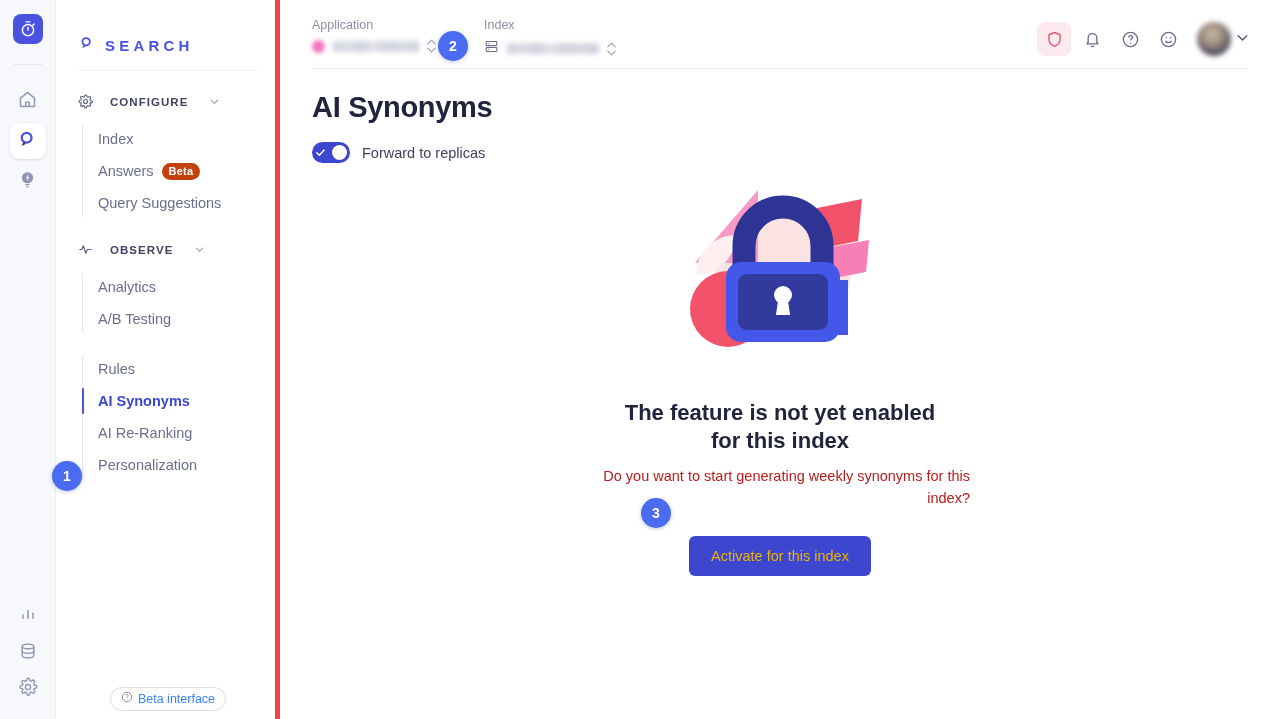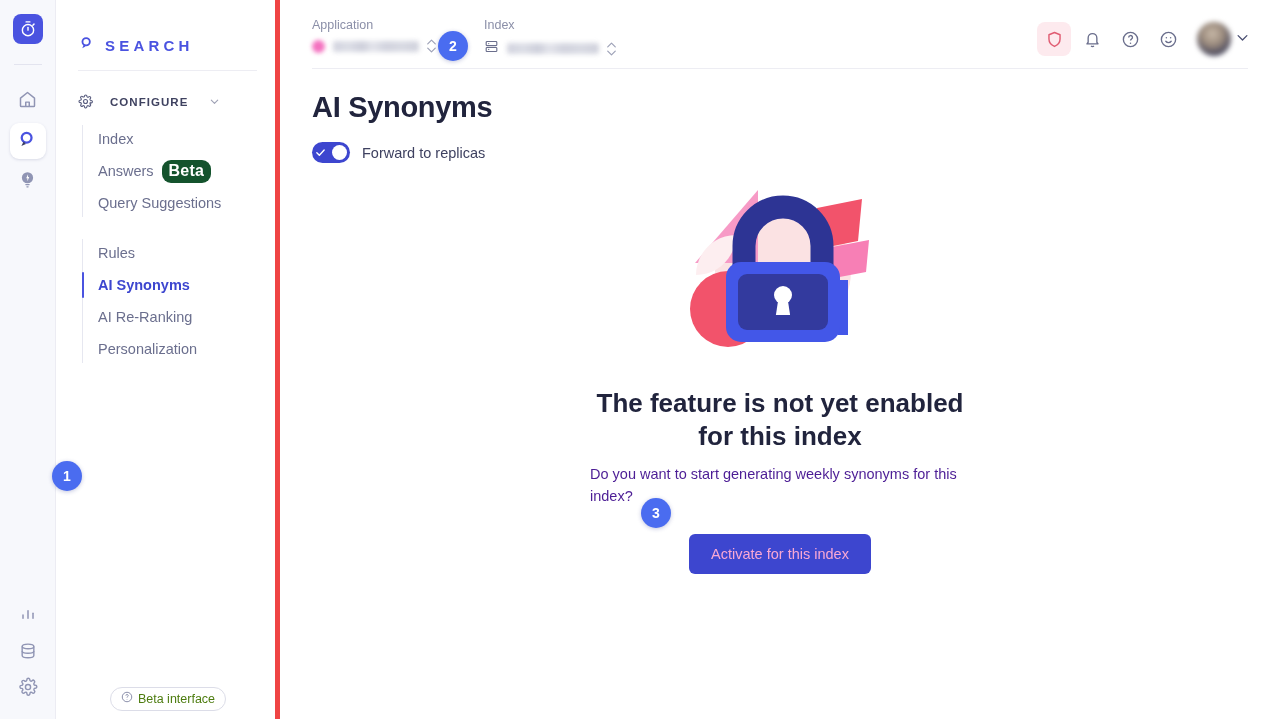--- a/index.html
+++ b/index.html
@@ -67,31 +67,31 @@
     display: flex; align-items: center; gap: 8px;
     height: 32px; padding-left: 16px; position: relative;
     color: #6b6f8e; font-size: 14.5px; cursor: pointer;
   }
   .nav-item.active { color: #3d46cf; font-weight: 700; }
   .nav-item.active::before {
     content: ""; position: absolute; left: 0; top: 3px; bottom: 3px;
     width: 2px; background: #4a53e0; border-radius: 2px;
   }
   .beta-badge {
-    background: #14532d; color: #fff; font-size: 16px; font-weight: 700;
+    background: #c2410c; color: #fff; font-size: 11px; font-weight: 700;
     border-radius: 9px; padding: 2px 7px 3px; letter-spacing: .2px;
   }
   .beta-interface {
     position: absolute; bottom: 8px; left: 0; width: 224px;
     display: flex; justify-content: center;
   }
   .beta-pill {
     display: inline-flex; align-items: center; gap: 5px;
     border: 1px solid #dcdde8; border-radius: 12px;
-    padding: 3px 10px 4px; color: #4d7c0f; font-size: 12.5px;
+    padding: 3px 10px 4px; color: #3b82f6; font-size: 12.5px;
     background: #fff; cursor: pointer;
   }
 
   
   .main { flex: 1; height: 719px; position: relative; background: #fff; }
   .topbar { height: 68px; display: flex; align-items: flex-end; padding: 0 30px 0 32px; }
   .topbar-rule { height: 1px; background: #ededf3; margin: 0 32px; }
 
   .selector-group { display: flex; align-items: flex-start; gap: 30px; padding-bottom: 10px; }
   .selector { display: flex; flex-direction: column; }
@@ -127,30 +127,30 @@
     width: 38px; height: 21px; border-radius: 11px; background: #3d46cf;
     display: flex; align-items: center; padding: 0 3px; cursor: pointer;
     justify-content: space-between;
   }
   .toggle .knob { width: 15px; height: 15px; border-radius: 50%; background: #fff; }
   .toggle-label { font-size: 14.5px; color: #3e4160; }
 
   
   .empty { margin-top: 20px; display: flex; flex-direction: column; align-items: center; }
   .empty-title {
-    margin-top: 14px; font-size: 26px; font-weight: 700; color: #21243d;
+    margin-top: 26px; font-size: 22px; font-weight: 700; color: #21243d;
     text-align: center; line-height: 1.25; max-width: 520px;
   }
   .empty-sub {
-    margin-top: 12px; font-size: 14.5px; color: #4c1d95;
-    text-align: left; line-height: 1.5; max-width: 380px;
+    margin-top: 12px; font-size: 14.5px; color: #b91c1c;
+    text-align: right; line-height: 1.5; max-width: 380px;
   }
   .cta-row { margin-top: 26px; display: flex; align-items: center; gap: 22px; }
   .cta-btn {
-    background: #3d46cf; color: #f9a8d4; border: none; border-radius: 6px;
+    background: #3d46cf; color: #eab308; border: none; border-radius: 6px;
     padding: 12px 22px; font-size: 14.5px; font-family: inherit; cursor: pointer;
   }
 
   
   .step {
     position: absolute; width: 30px; height: 30px; border-radius: 50%;
     background: #4a6cf0; color: #fff; font-size: 14px; font-weight: 700;
     display: flex; align-items: center; justify-content: center;
     box-shadow: 0 1px 4px rgba(40,50,140,.28); z-index: 40;
   }
@@ -261,20 +261,43 @@
         <div class="nav-item">
           <span>Answers</span>
           <span class="beta-badge">Beta</span>
         </div>
         <div class="nav-item">
           <span>Query Suggestions</span>
         </div>
       </div>
     </div>
 
+    <div class="nav-section">
+      <div class="nav-head">
+        <span>
+          <svg width="15" height="15" viewBox="0 0 24 24" fill="none" stroke="#5b5f80" stroke-width="1.9" stroke-linecap="round" stroke-linejoin="round">
+            <path d="M3 12h3l2.5-6 4 12 2.5-6H21"></path>
+          </svg>
+        </span>
+        <span>OBSERVE</span>
+        <span class="chev">
+          <svg width="11" height="11" viewBox="0 0 24 24" fill="none" stroke="#6a6e8c" stroke-width="2.4" stroke-linecap="round" stroke-linejoin="round">
+              <path d="m5 9 7 7 7-7"></path>
+            </svg>
+        </span>
+      </div>
+      <div class="nav-list">
+        <div class="nav-item">
+          <span>Analytics</span>
+        </div>
+        <div class="nav-item">
+          <span>A/B Testing</span>
+        </div>
+      </div>
+    </div>
 
     <div class="nav-section">
       <div class="nav-list">
         <div class="nav-item">
           <span>Rules</span>
         </div>
         <div class="nav-item active">
           <span>AI Synonyms</span>
         </div>
         <div class="nav-item">

